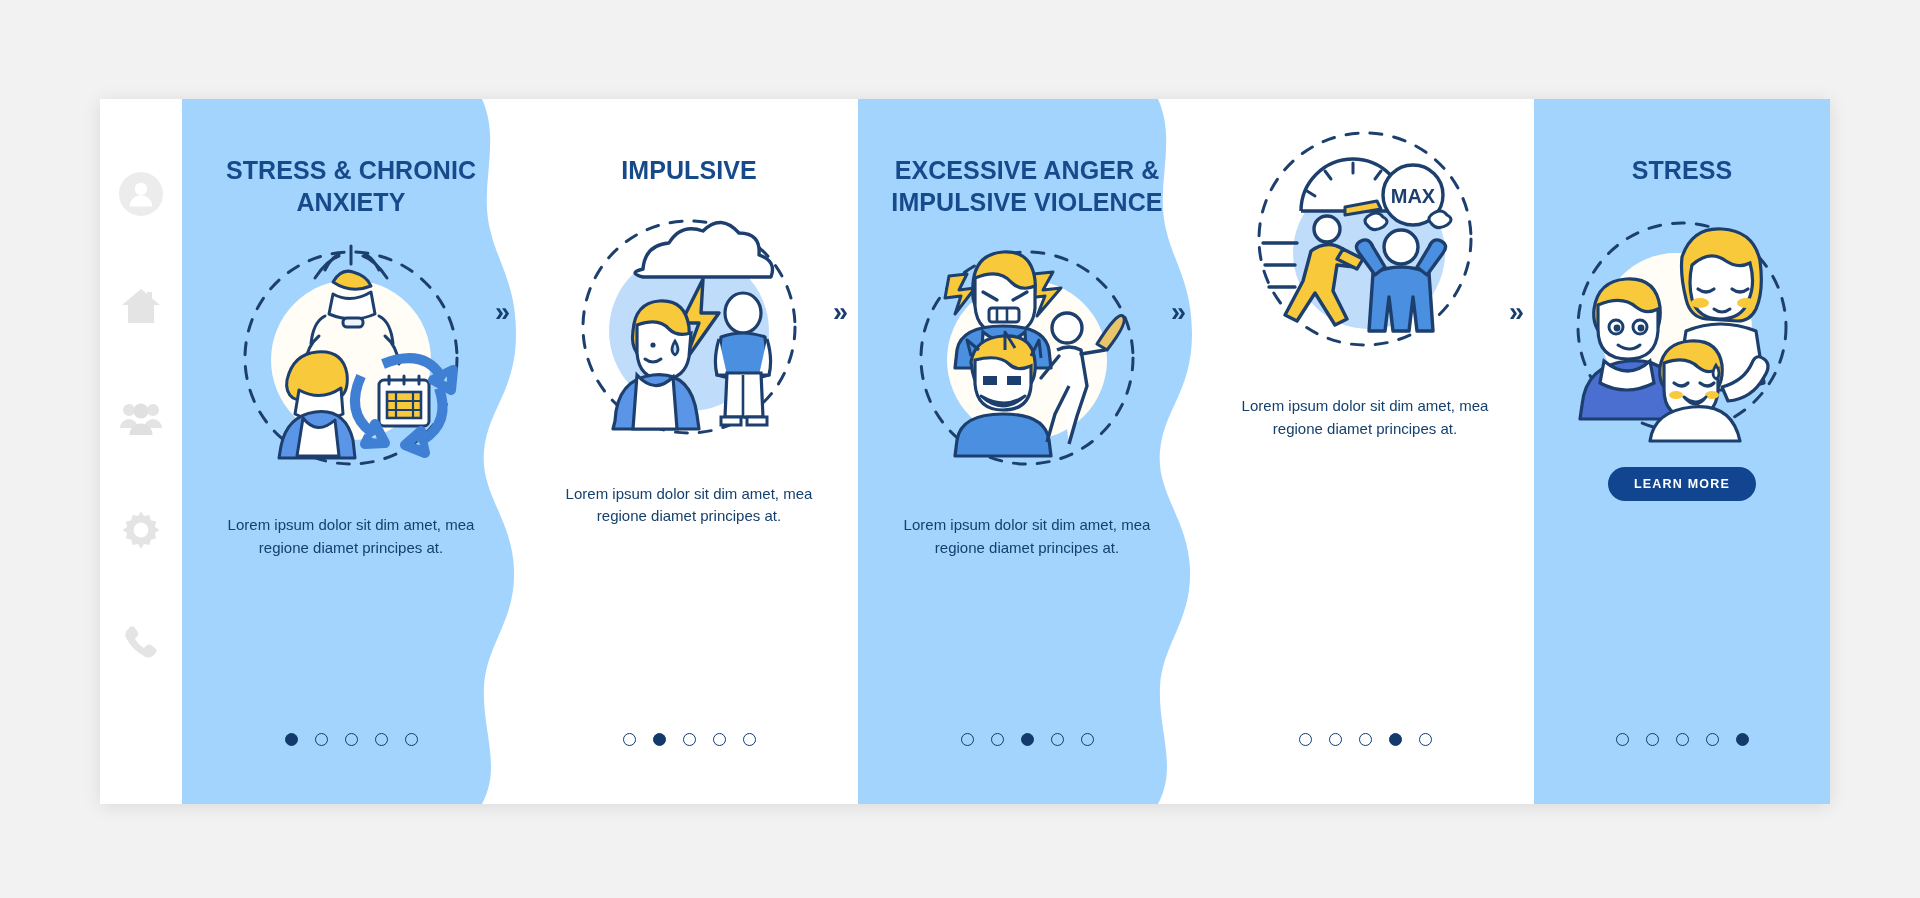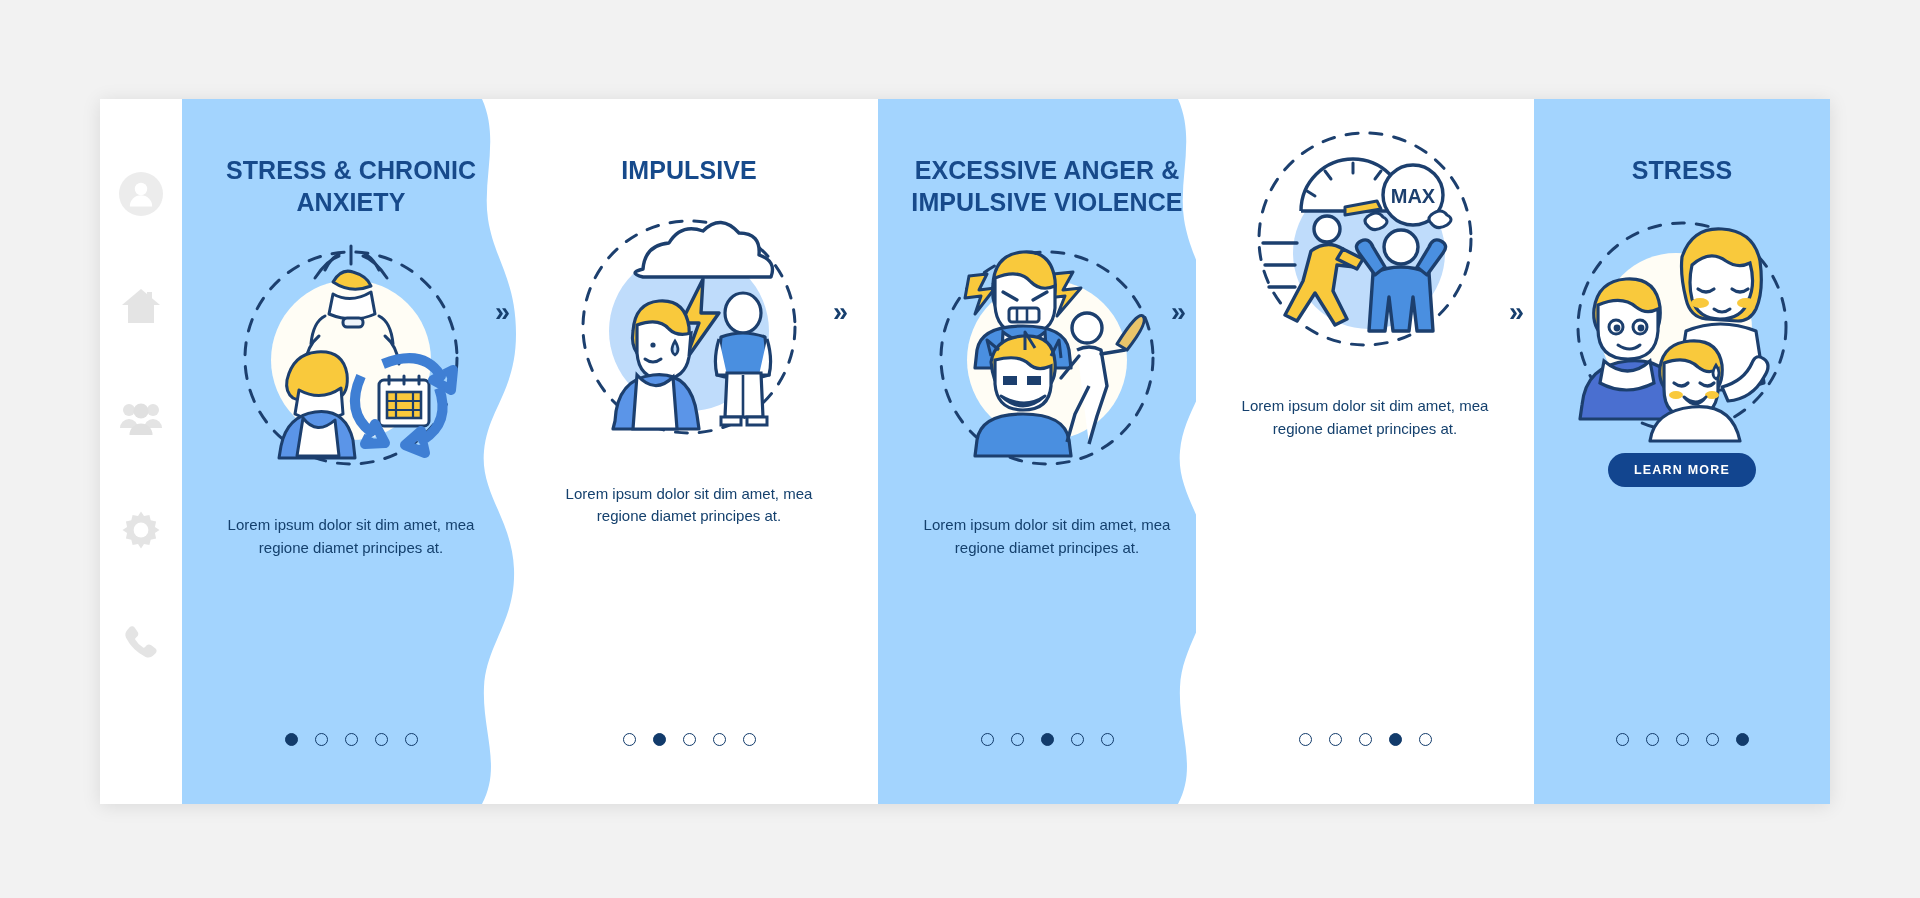--- a/index.html
+++ b/index.html
@@ -96,21 +96,21 @@
   .panel-body {
     margin-top: 38px;
     width: 248px;
     text-align: center;
     color: #14406d;
     font-size: 15px;
     line-height: 1.52;
   }
 
   .learn-more {
-    margin-top: 8px;
+    margin-top: 22px;
     background: #12458f;
     color: #ffffff;
     border: none;
     border-radius: 20px;
     height: 34px;
     padding: 0 26px;
     font-family: "Liberation Sans", sans-serif;
     font-size: 12.5px;
     font-weight: bold;
     letter-spacing: 1.2px;
@@ -288,21 +288,21 @@
         </div>
         <div class="dots">
           <span class="dot"></span>
           <span class="dot active"></span>
           <span class="dot"></span>
           <span class="dot"></span>
           <span class="dot"></span>
         </div>
       </div>
 
-      <div class="panel" style="left:696px;">
+      <div class="panel" style="left:676px;">
         <div class="panel-bg">
           <svg viewBox="0 0 338 705" preserveAspectRatio="none">
             <path d="M0,0 H300 C318,40 300,80 306,120 C312,160 334,180 334,235 C334,292 306,310 302,352 C298,394 330,420 332,470 C334,522 304,545 302,588 C300,632 320,668 300,705 H0 Z" fill="#a3d4fe"></path>
           </svg>
         </div>
         <div class="panel-inner">
           <div class="panel-title">EXCESSIVE ANGER &amp; IMPULSIVE VIOLENCE</div>
           <div class="panel-art">
             <svg viewBox="0 0 236 236">
               <circle cx="118" cy="118" r="106" fill="none" stroke="#1c3f6e" stroke-width="3" stroke-dasharray="12 12" stroke-linecap="round"></circle>

